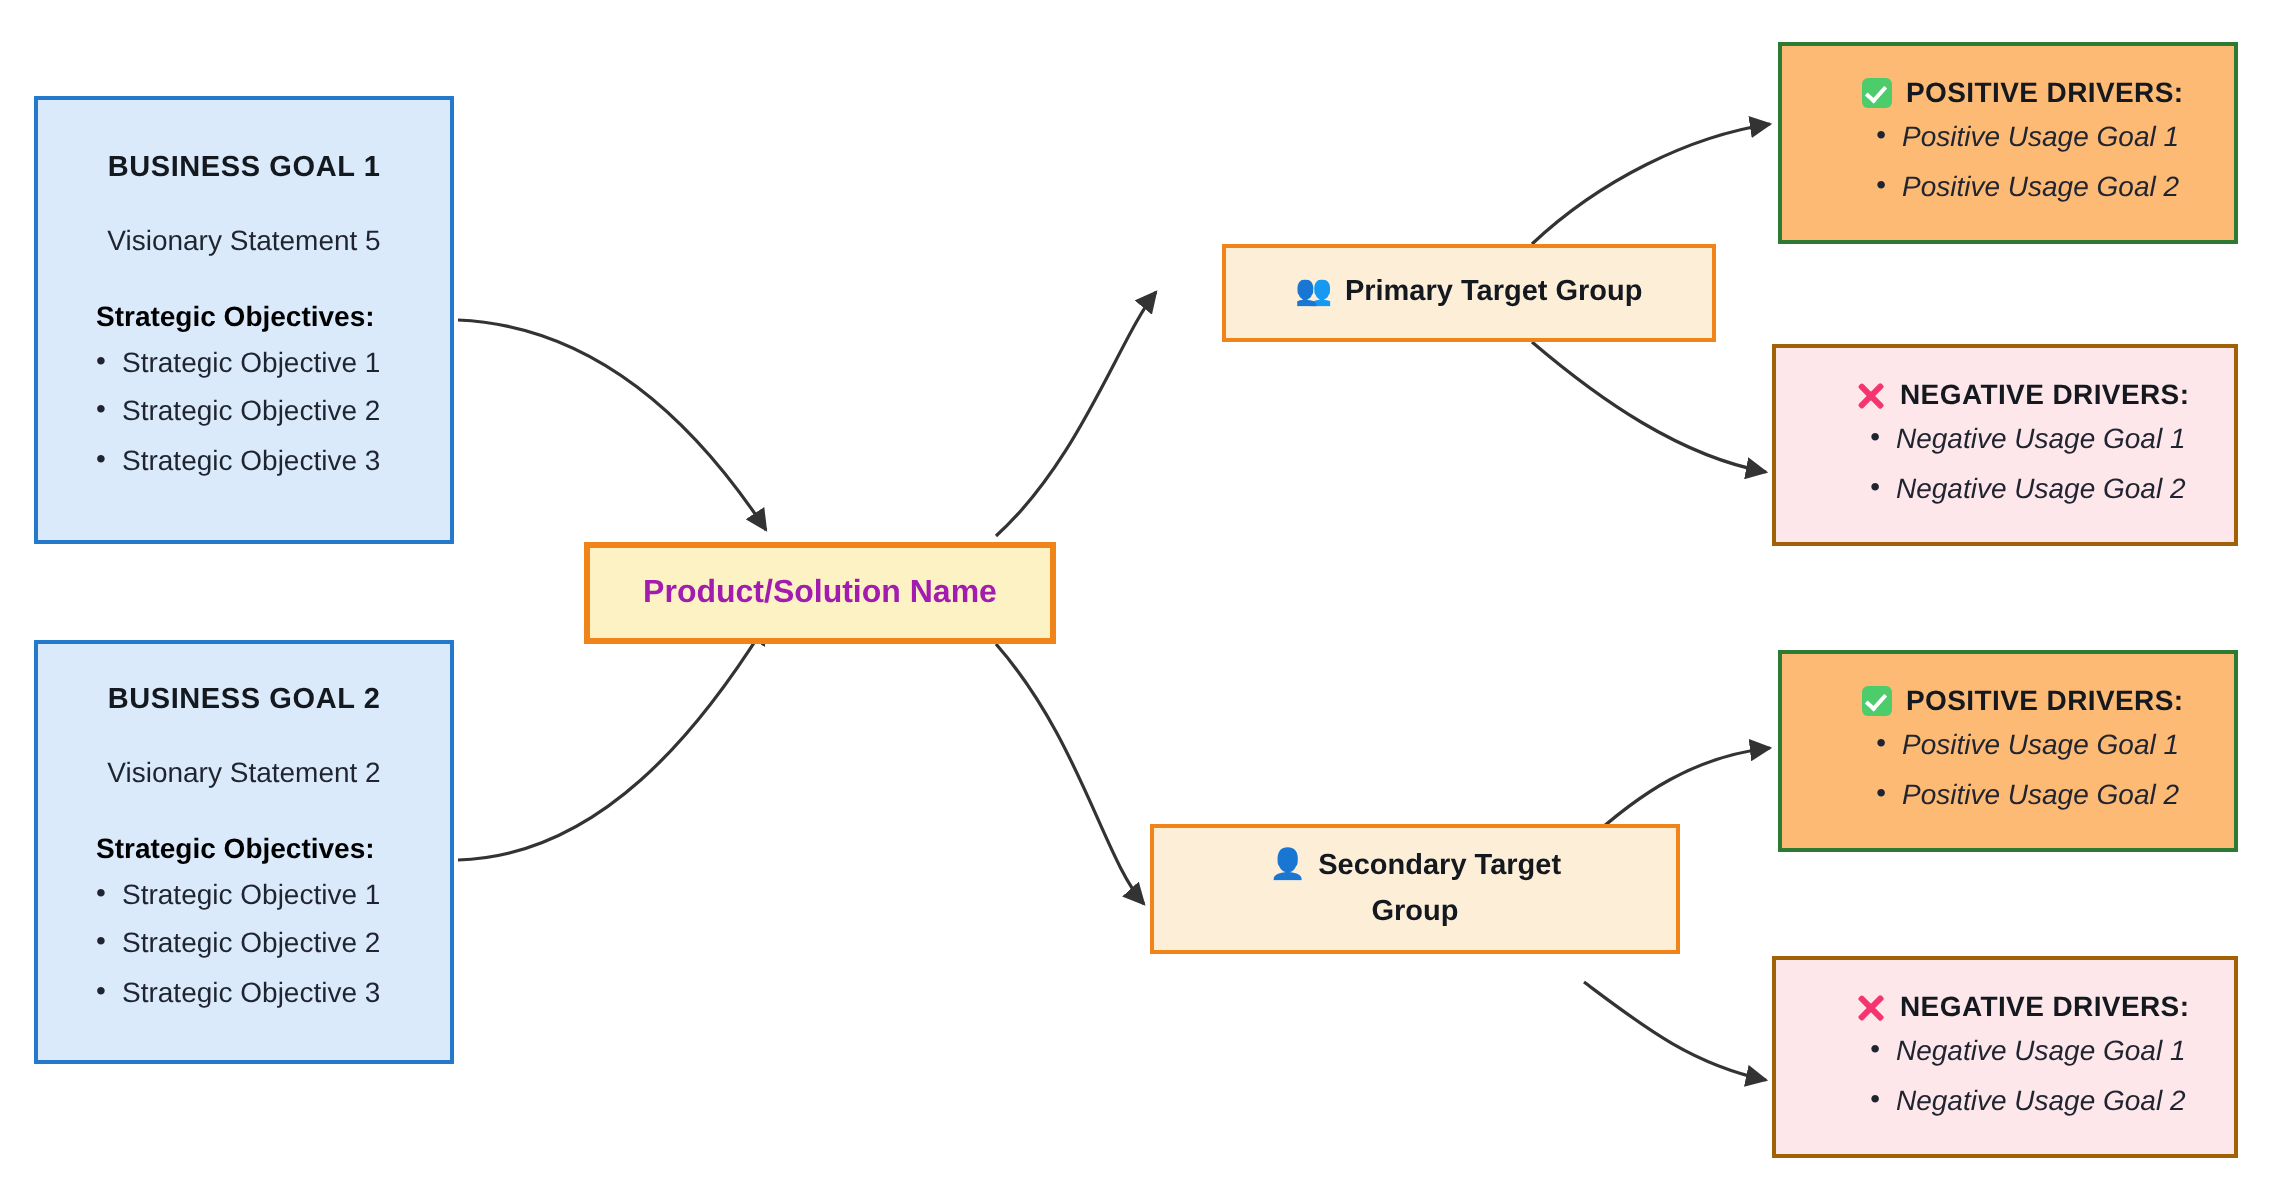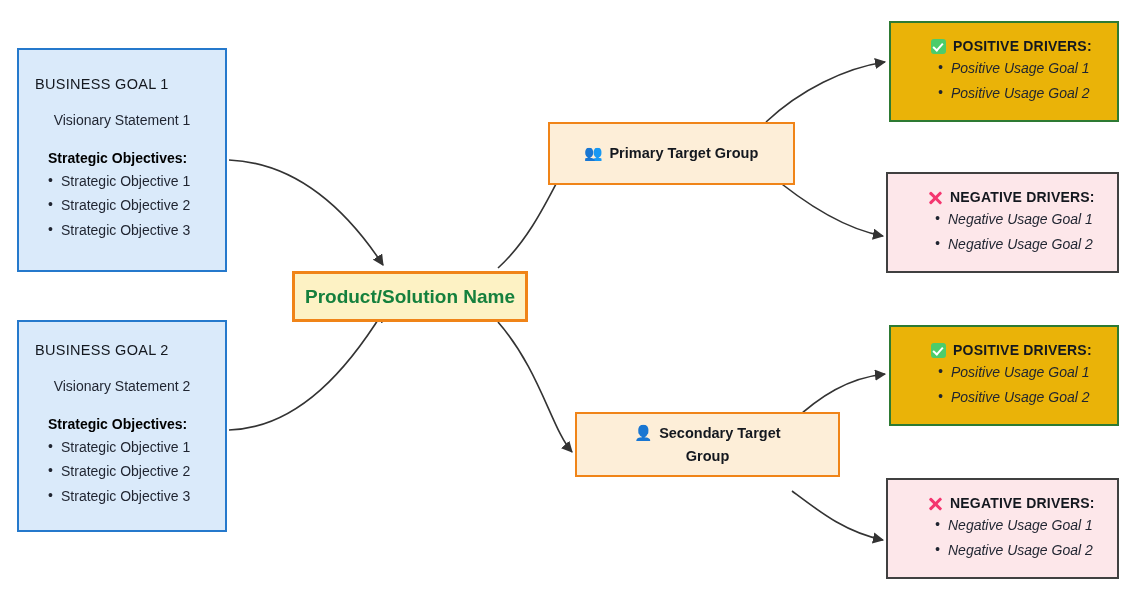--- a/index.html
+++ b/index.html
@@ -36,22 +36,22 @@
   }
 
   
   .goal-box {
     border: 2px solid #2579cc;
     background: #daeafa;
     padding: 14px 16px 16px 16px;
     color: #1f2430;
   }
   .goal-title {
-    text-align: left;
-    font-weight: normal;
+    text-align: center;
+    font-weight: bold;
     font-size: 14.5px;
     letter-spacing: .3px;
     color: #14181f;
     margin-bottom: 20px;
   }
   .goal-vision {
     text-align: center;
     font-size: 14px;
     color: #1f2430;
     margin-bottom: 22px;
@@ -86,22 +86,22 @@
 
   
   .product-box {
     border: 3px solid #f08418;
     background: #fdf2c4;
     align-items: center;
     justify-content: center;
   }
   .product-label {
     font-weight: bold;
-    font-size: 19px;
-    color: #15803d;
+    font-size: 16px;
+    color: #a21caf;
     text-align: center;
   }
 
   
   .target-box {
     border: 2px solid #f08418;
     background: #fdeed8;
     align-items: center;
     justify-content: center;
     padding: 6px 10px;
@@ -114,24 +114,24 @@
     line-height: 1.55;
   }
 
   
   .driver-box {
     padding: 10px 14px 10px 14px;
     justify-content: center;
   }
   .pos-box {
     border: 2px solid #2d7a33;
-    background: #eab308;
+    background: #fdba74;
   }
   .neg-box {
-    border: 2px solid #404040;
+    border: 2px solid #a16207;
     background: #fde7ea;
   }
   .driver-head {
     font-weight: bold;
     font-size: 14px;
     color: #14181f;
     letter-spacing: .2px;
     display: flex;
     align-items: center;
     gap: 7px;
@@ -214,21 +214,21 @@
       <path d="M 498,322 C 540,370 552,430 572,452"></path>
       <path d="M 766,122 C 800,90 845,68 885,62"></path>
       <path d="M 766,171 C 800,200 840,228 883,236"></path>
       <path d="M 792,422 C 820,396 848,378 885,374"></path>
       <path d="M 792,491 C 820,512 845,532 883,540"></path>
     </g>
   </svg>
 
   <div class="node goal-box" style="left:17px; top:48px; width:210px; height:224px;">
     <div class="goal-title">BUSINESS GOAL 1</div>
-    <div class="goal-vision">Visionary Statement 1</div>
+    <div class="goal-vision">Visionary Statement 5</div>
     <div class="goal-sub">Strategic Objectives:</div>
     <ul class="bullets">
       <li>Strategic Objective 1</li>
       <li>Strategic Objective 2</li>
       <li>Strategic Objective 3</li>
     </ul>
   </div>
 
   <div class="node goal-box" style="left:17px; top:320px; width:210px; height:212px;">
     <div class="goal-title">BUSINESS GOAL 2</div>
@@ -238,21 +238,21 @@
       <li>Strategic Objective 1</li>
       <li>Strategic Objective 2</li>
       <li>Strategic Objective 3</li>
     </ul>
   </div>
 
   <div class="node product-box" style="left:292px; top:271px; width:236px; height:51px;">
     <div class="product-label">Product/Solution Name</div>
   </div>
 
-  <div class="node target-box" style="left:548px; top:122px; width:247px; height:63px;">
+  <div class="node target-box" style="left:611px; top:122px; width:247px; height:49px;">
     <div class="target-label">
       <span class="icn-people">👥</span><span>Primary Target Group</span>
     </div>
   </div>
 
   <div class="node target-box" style="left:575px; top:412px; width:265px; height:65px;">
     <div class="target-label" style="max-width:165px;">
       <span class="icn-person">👤</span><span>Secondary Target Group</span>
     </div>
   </div>

